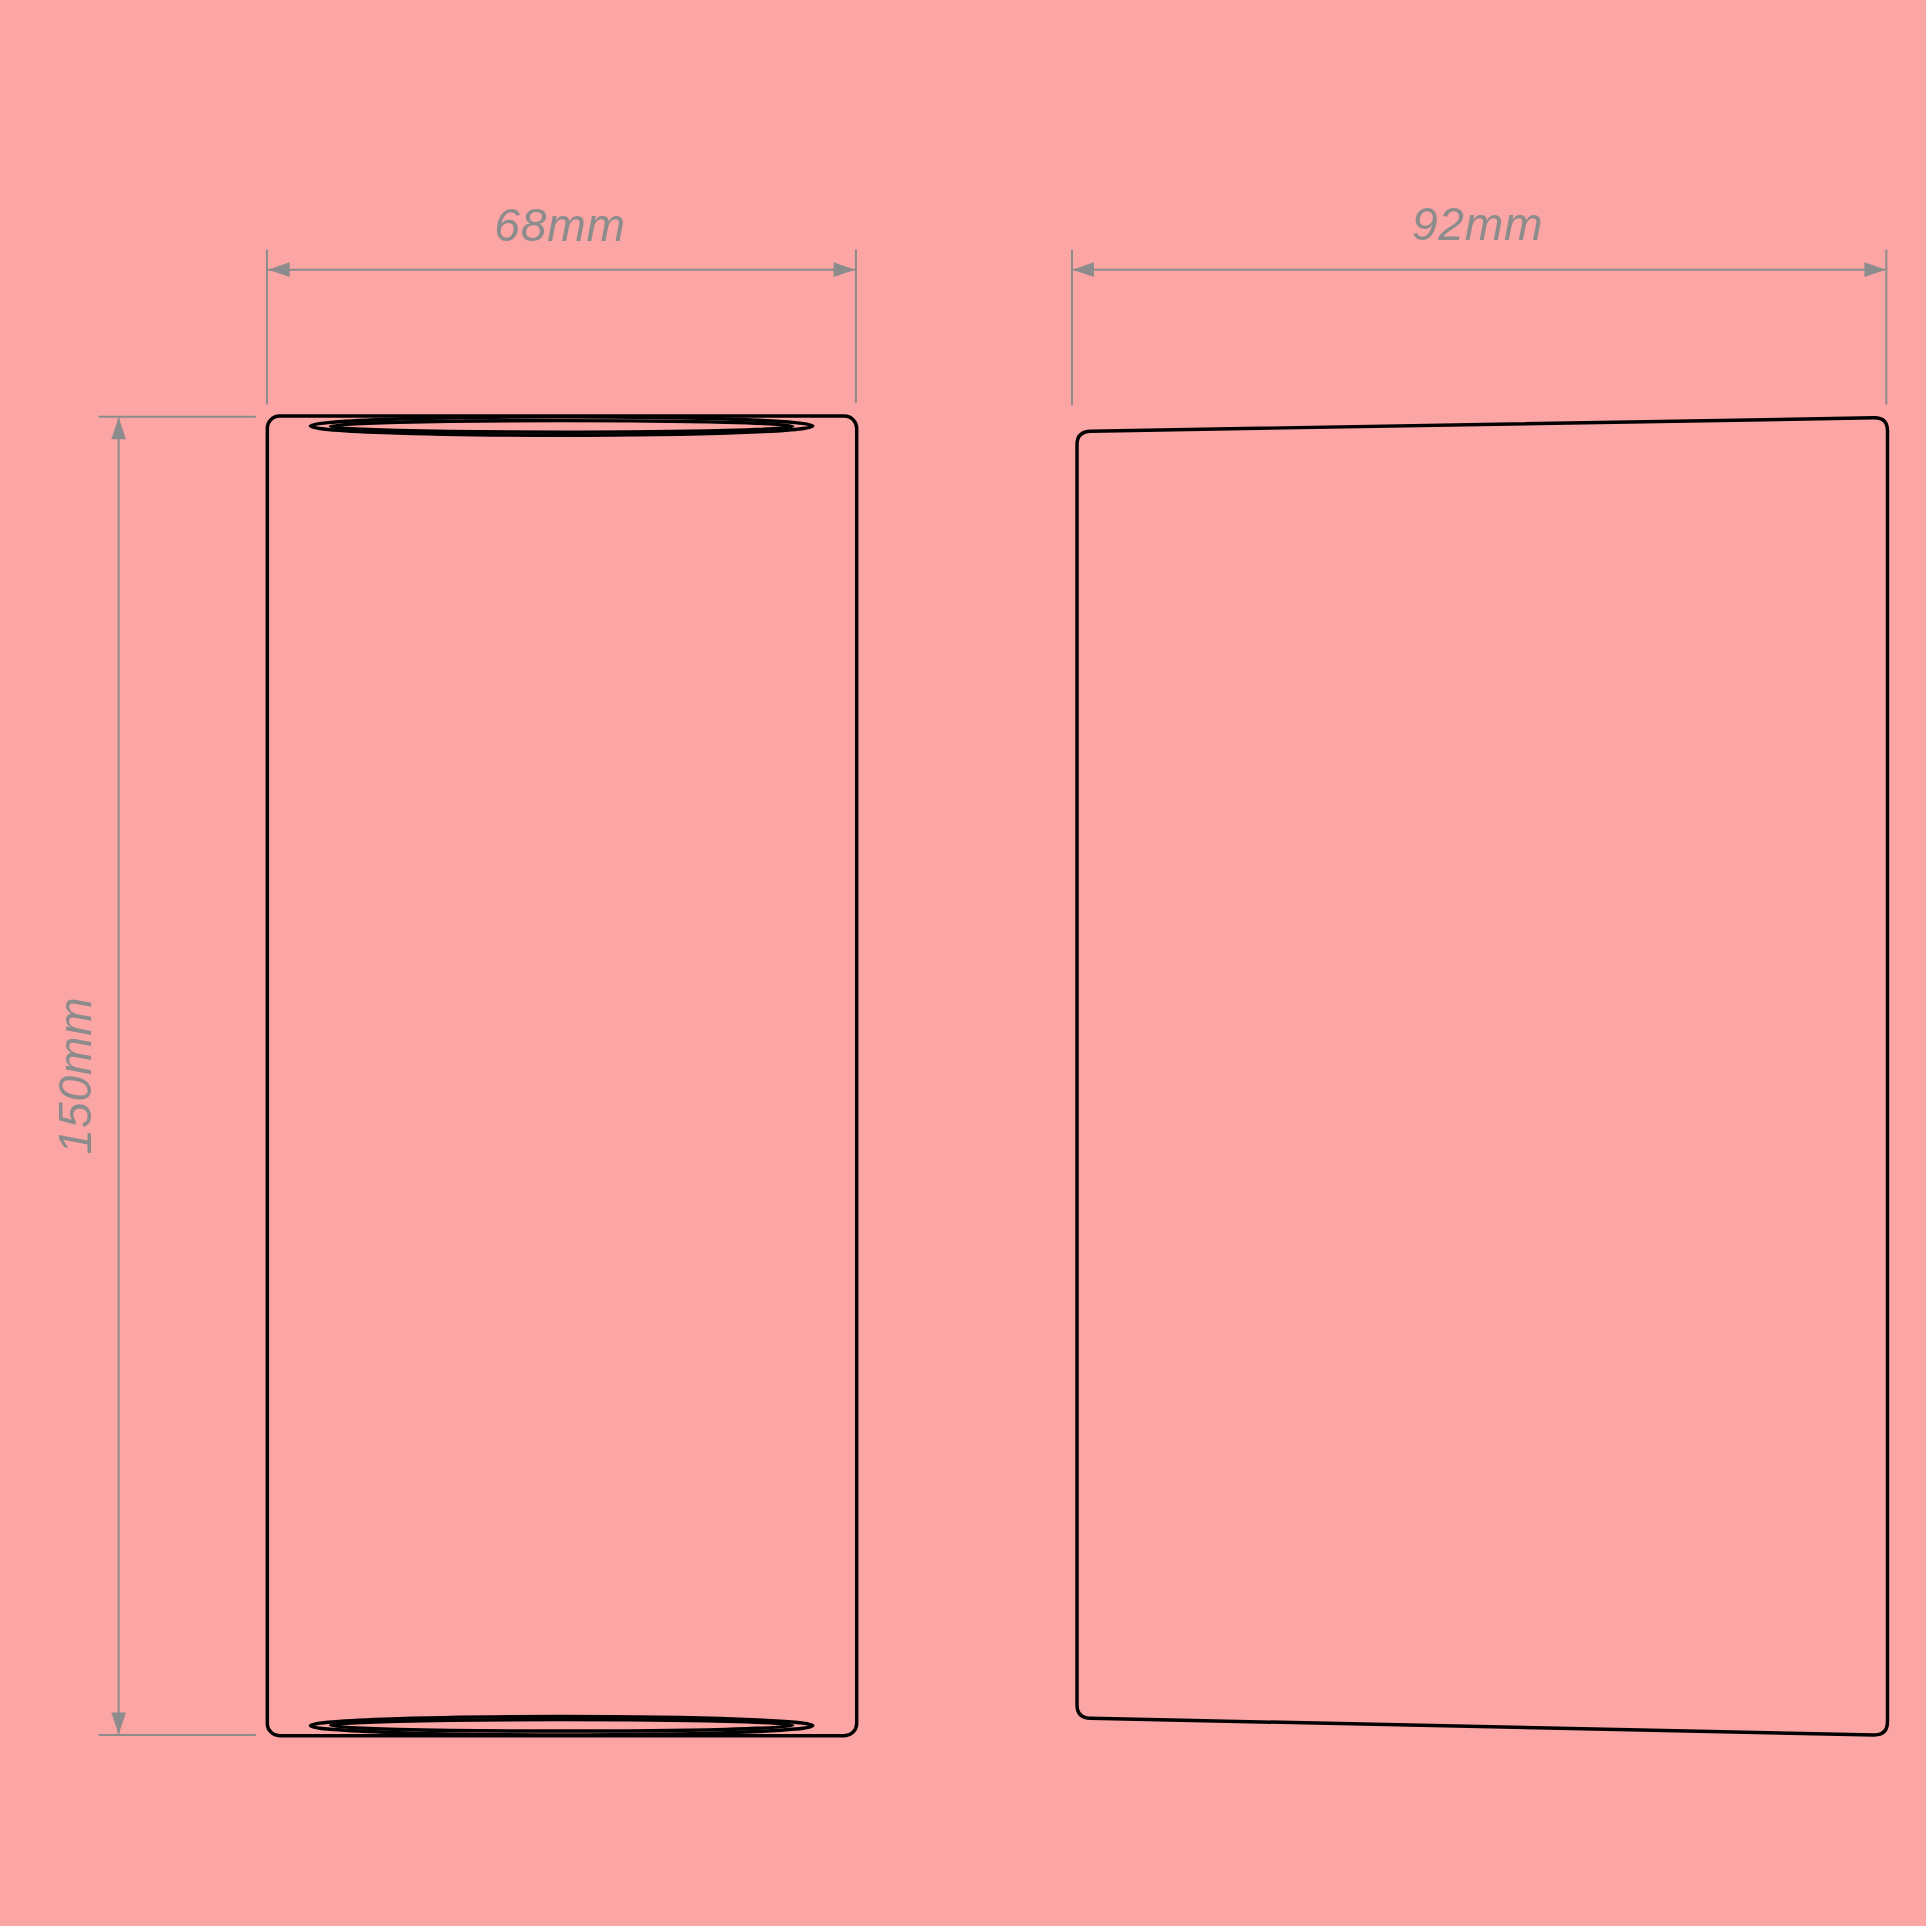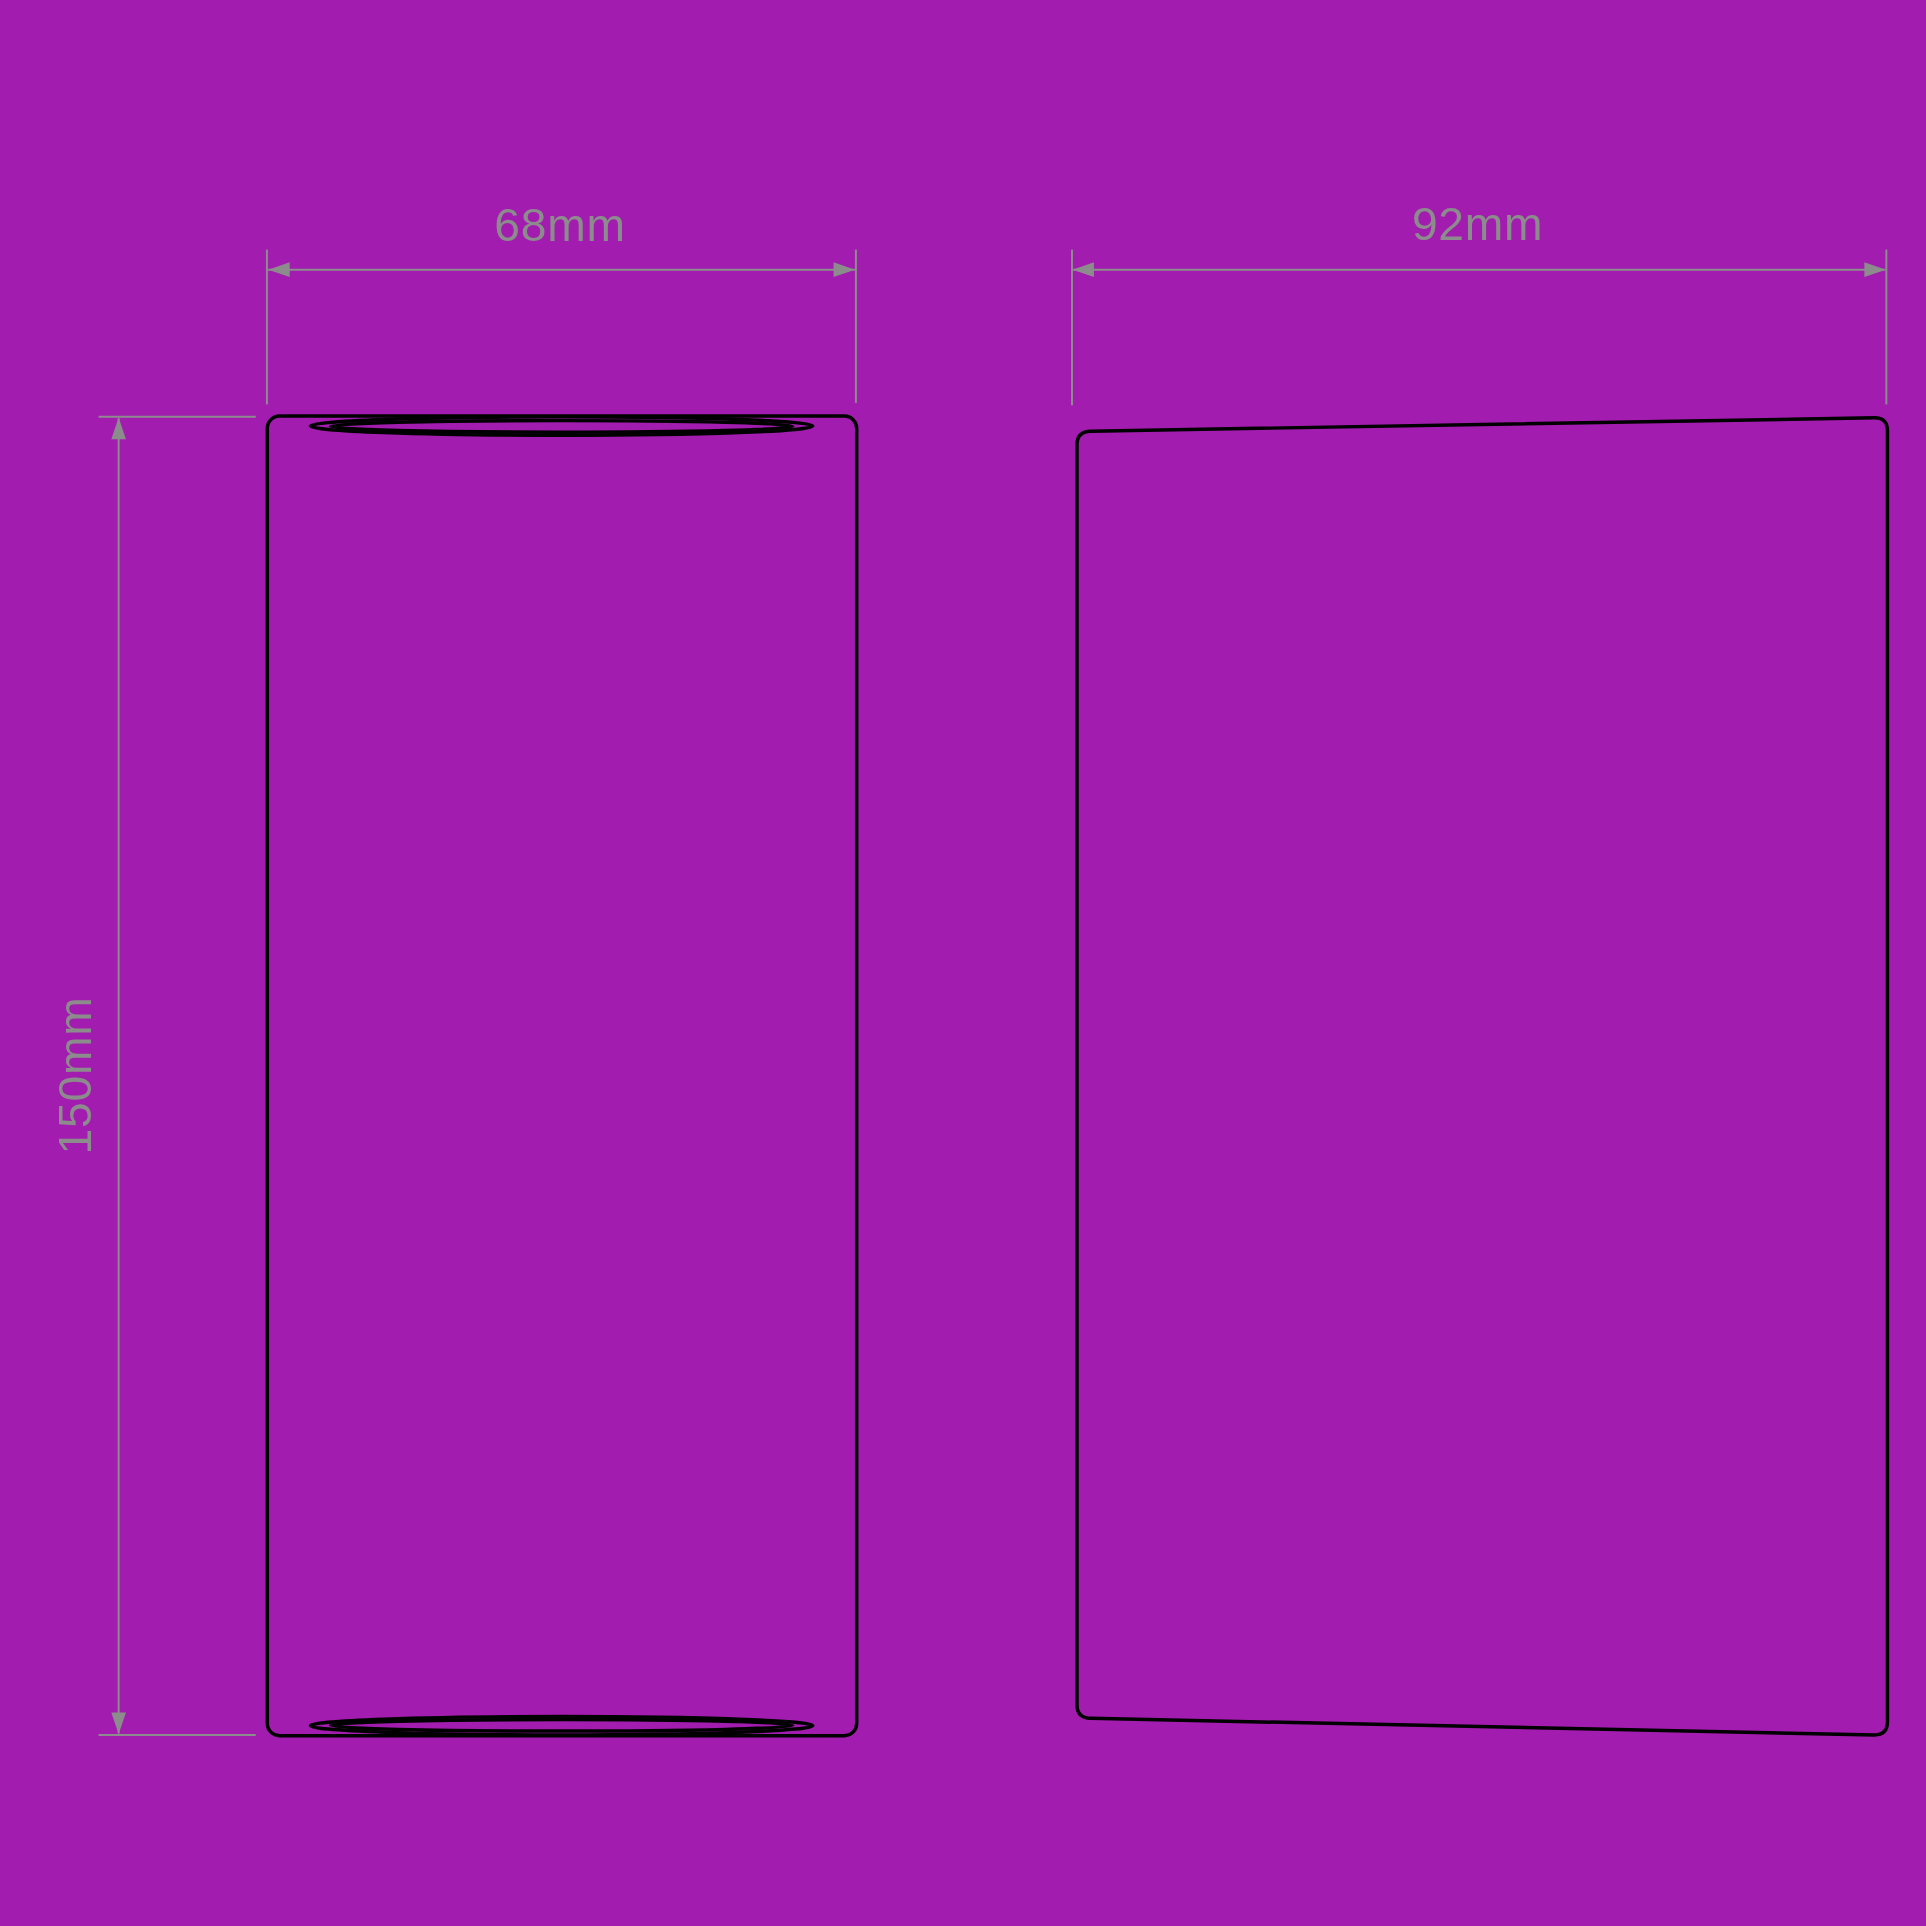--- a/index.html
+++ b/index.html
@@ -4,22 +4,23 @@
 <style>
   html, body {
     margin: 0;
     padding: 0;
     background: #ffffff;
   }
   .canvas {
     position: relative;
     width: 1926px;
     height: 1926px;
-    background: #a21caf;
+    background: #fca5a5;
     overflow: hidden;
+    font-style: italic;
   }
   svg {
     display: block;
     width: 1926px;
     height: 1926px;
   }
   .outline {
     fill: none;
     stroke: #000000;
     stroke-width: 4.5;

